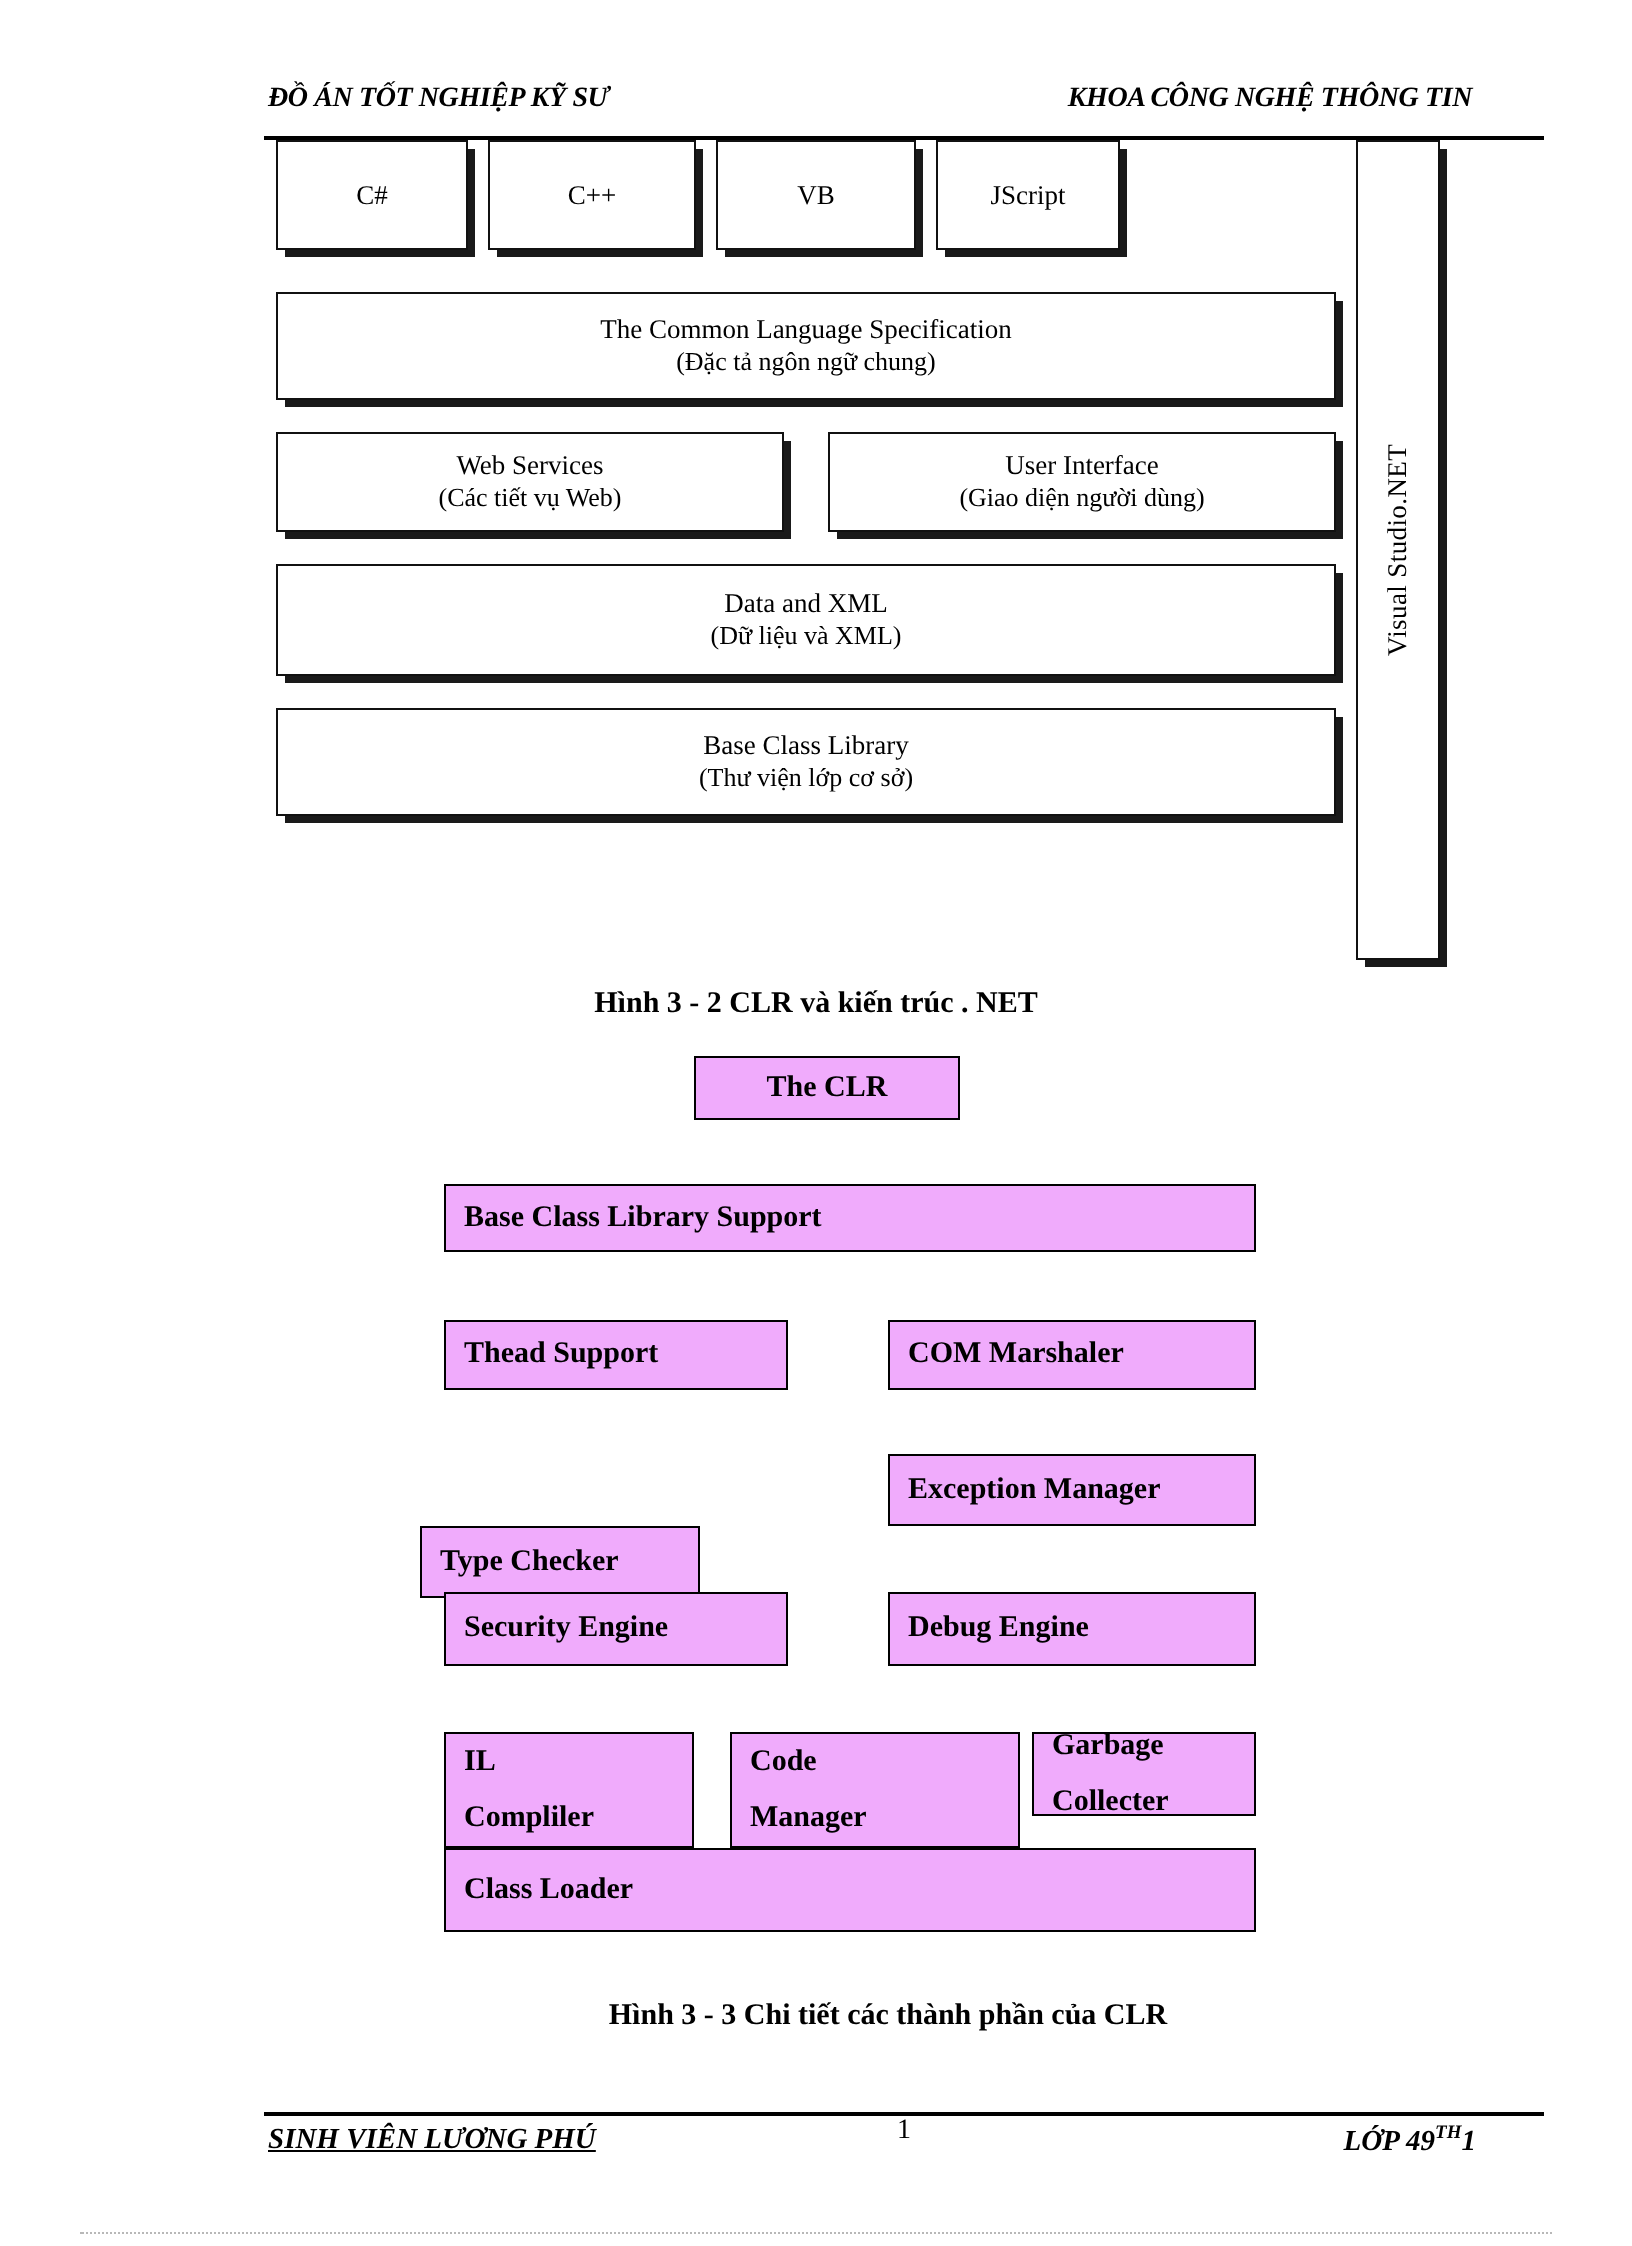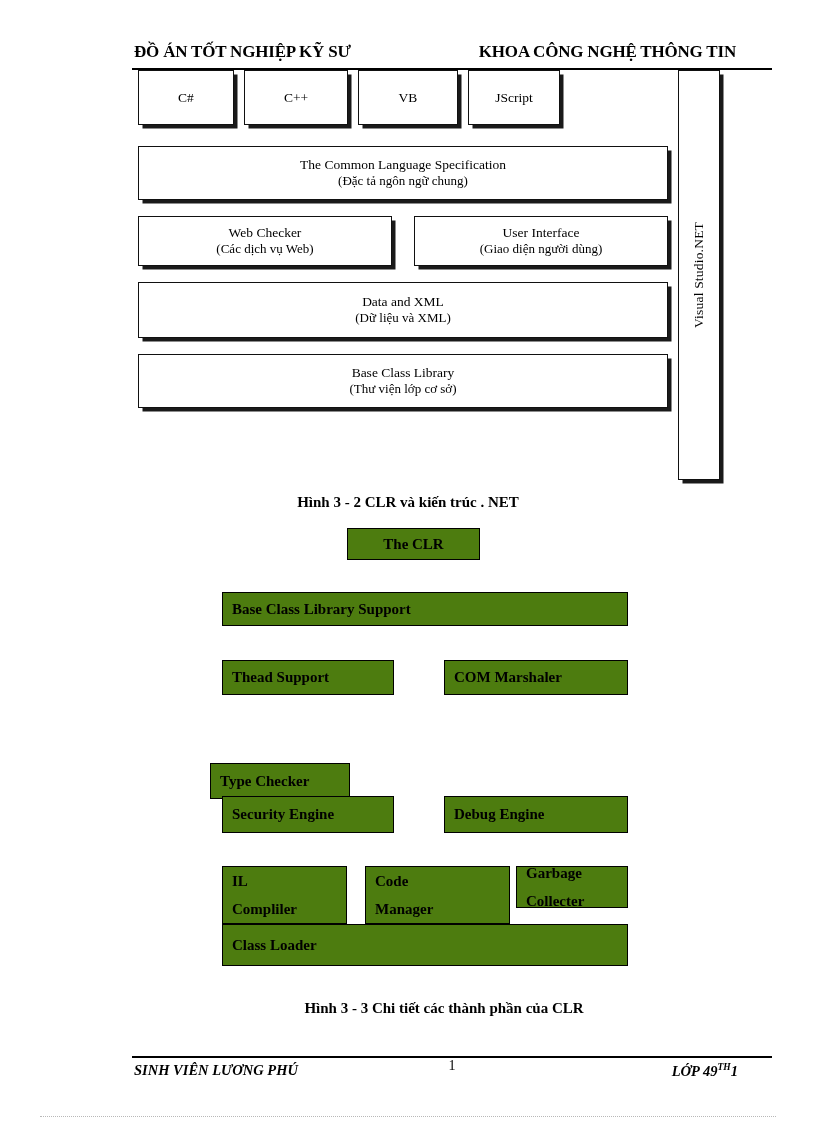--- a/index.html
+++ b/index.html
@@ -30,22 +30,23 @@
     left: 132px;
     top: 42px;
     width: 640px;
     height: 26px;
     border-bottom: 2px solid #000;
     display: flex;
     justify-content: space-between;
     align-items: flex-start;
   }
   .header-text {
+    font-style: italic;
     font-weight: bold;
-    font-size: 17px;
+    font-size: 14px;
     letter-spacing: -0.2px;
     white-space: nowrap;
   }
   .header-left { padding-left: 2px; }
   .header-right { padding-right: 36px; }
 
   
   .fig1 {
     position: absolute;
     left: 132px;
@@ -122,21 +123,21 @@
   
   .fig2 {
     position: absolute;
     left: 0;
     top: 528px;
     width: 816px;
     height: 445px;
   }
   .pbox {
     position: absolute;
-    background: #4d7c0f;
+    background: #f0abfc;
     border: 1.4px solid #000;
     box-sizing: border-box;
     font-weight: bold;
     font-size: 15px;
     display: flex;
     align-items: center;
     white-space: nowrap;
   }
   .pbox.center { justify-content: center; }
   .pbox.left   { justify-content: flex-start; padding-left: 9px; }
@@ -172,21 +173,21 @@
     border-top: 2.2px solid #000;
   }
   .footer-text {
     position: absolute;
     top: 4px;
     font-style: italic;
     font-weight: bold;
     font-size: 14.5px;
     white-space: nowrap;
   }
-  .footer-left  { left: 2px; }
+  .footer-left  { left: 2px; text-decoration: underline; }
   .footer-page  {
     left: 0; right: 0;
     text-align: center;
     font-style: normal;
     font-weight: normal;
     font-size: 14px;
     top: 0px;
   }
   .footer-right { right: 34px; }
   .footer-right sup { font-size: 9.5px; vertical-align: super; }
@@ -223,22 +224,22 @@
     <div class="shbox lang lrow lang3">
       <div class="l1">VB</div>
     </div>
 
     <div class="shbox cls">
       <div class="l1">The Common Language Specification</div>
       <div class="l2">(Đặc tả ngôn ngữ chung)</div>
     </div>
 
     <div class="shbox websvc">
-      <div class="l1">Web Checker</div>
-      <div class="l2">(Các dịch vụ Web)</div>
+      <div class="l1">Web Services</div>
+      <div class="l2">(Các tiết vụ Web)</div>
     </div>
 
     <div class="shbox ui">
       <div class="l1">User Interface</div>
       <div class="l2">(Giao diện người dùng)</div>
     </div>
 
     <div class="shbox dxml">
       <div class="l1">Data and XML</div>
       <div class="l2">(Dữ liệu và XML)</div>
@@ -260,20 +261,21 @@
   <div class="fig2">
 
     <div class="pbox center b-theclr">The CLR</div>
 
     <div class="pbox left b-bcls">Base Class Library Support</div>
 
     <div class="pbox left b-thread">Thead Support</div>
     <div class="pbox left b-com">COM Marshaler</div>
 
     <div class="pbox left b-type">Type Checker</div>
+    <div class="pbox left b-exc">Exception Manager</div>
 
     <div class="pbox left b-sec">Security Engine</div>
     <div class="pbox left b-dbg">Debug Engine</div>
 
     <div class="pbox stack b-il">
       <div>IL</div>
       <div>Compliler</div>
     </div>
     <div class="pbox stack b-code">
       <div>Code</div>

